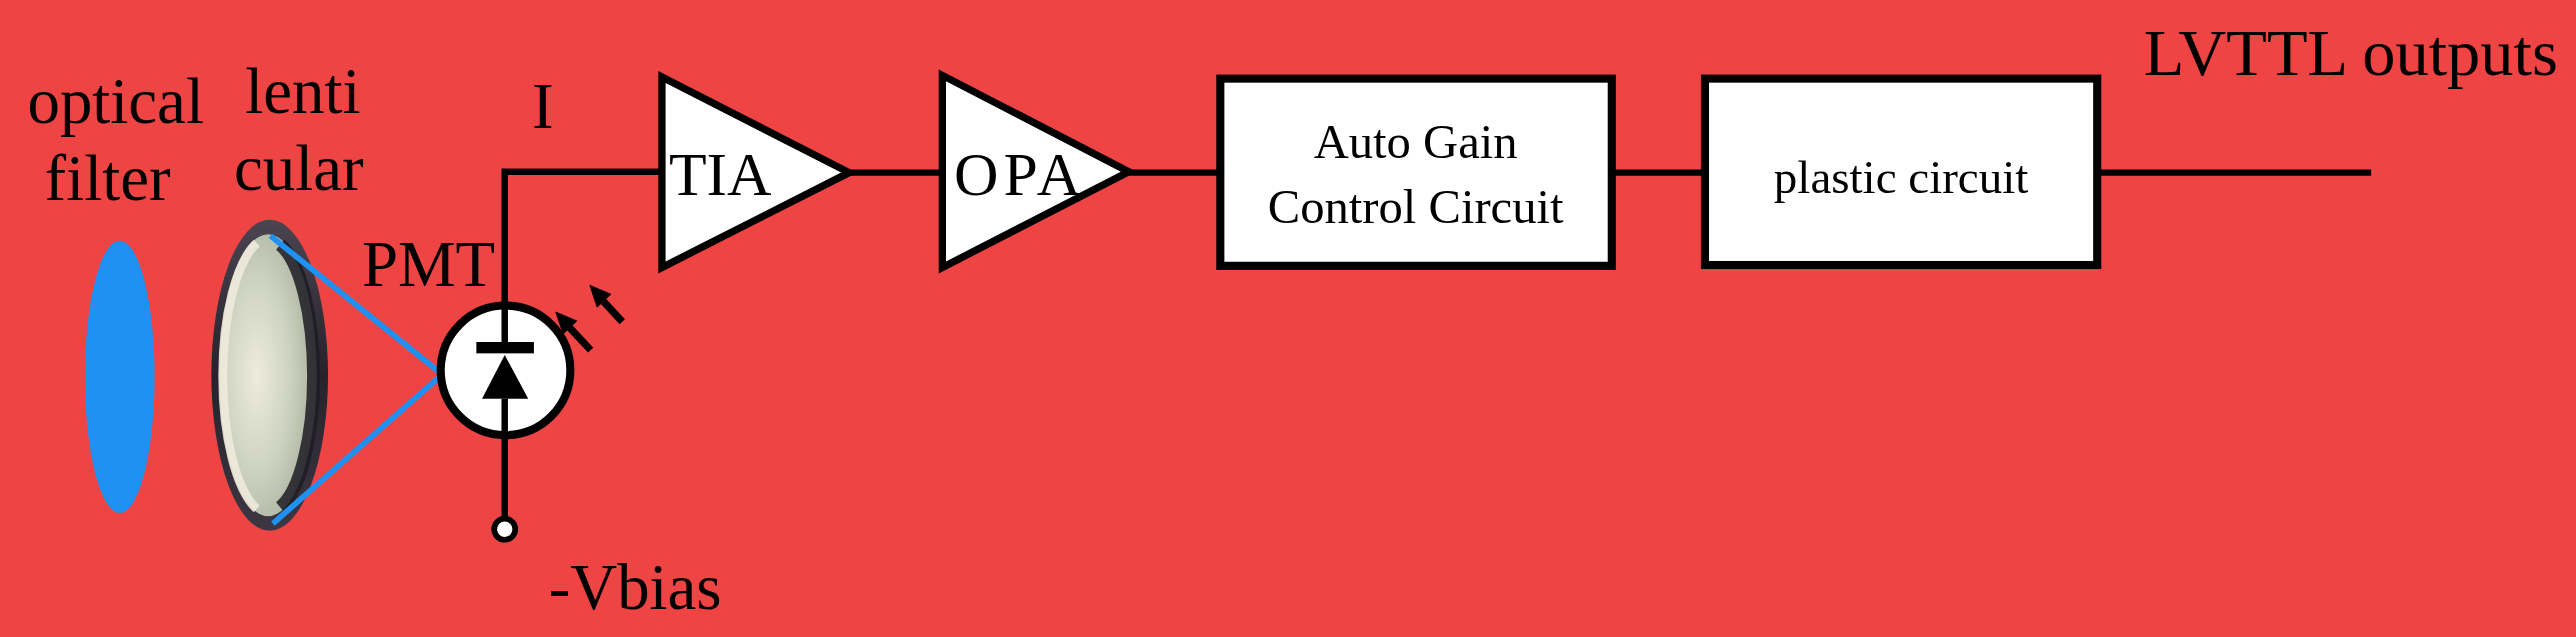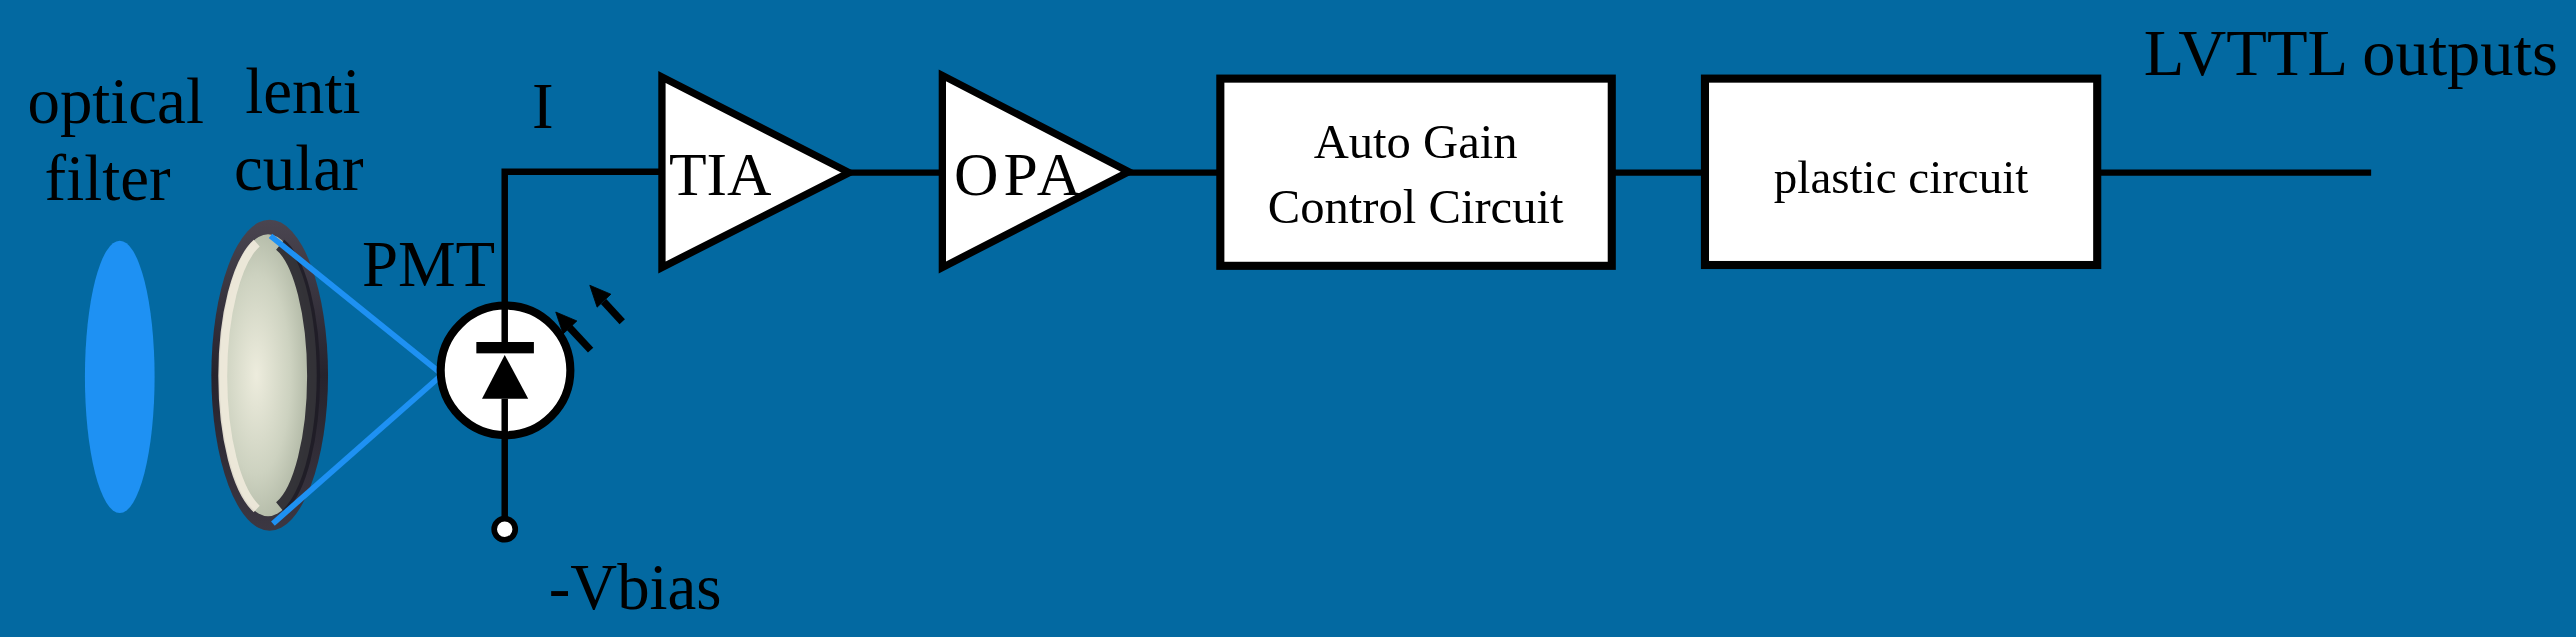--- a/index.html
+++ b/index.html
@@ -1,16 +1,16 @@
 <!DOCTYPE html>
 <html style="font-size:13px"><head>
 <meta charset="utf-8">
 <style>
   html,body{margin:0;padding:0;background:#ffffff;}
-  .canvas{position:relative;width:2576px;height:637px;background:#0369a1;overflow:hidden;}
+  .canvas{position:relative;width:2576px;height:637px;background:#ef4444;overflow:hidden;}
   svg{display:block;}
   text{font-family:"Liberation Serif","DejaVu Serif",serif;fill:#000000;}
   .blk{stroke:#000000;fill:#ffffff;}
 </style>
 </head>
 <body>
 
 <div class="canvas">
 <svg width="2576" height="637" viewBox="0 0 3177 786" xmlns="http://www.w3.org/2000/svg">
   <defs>

